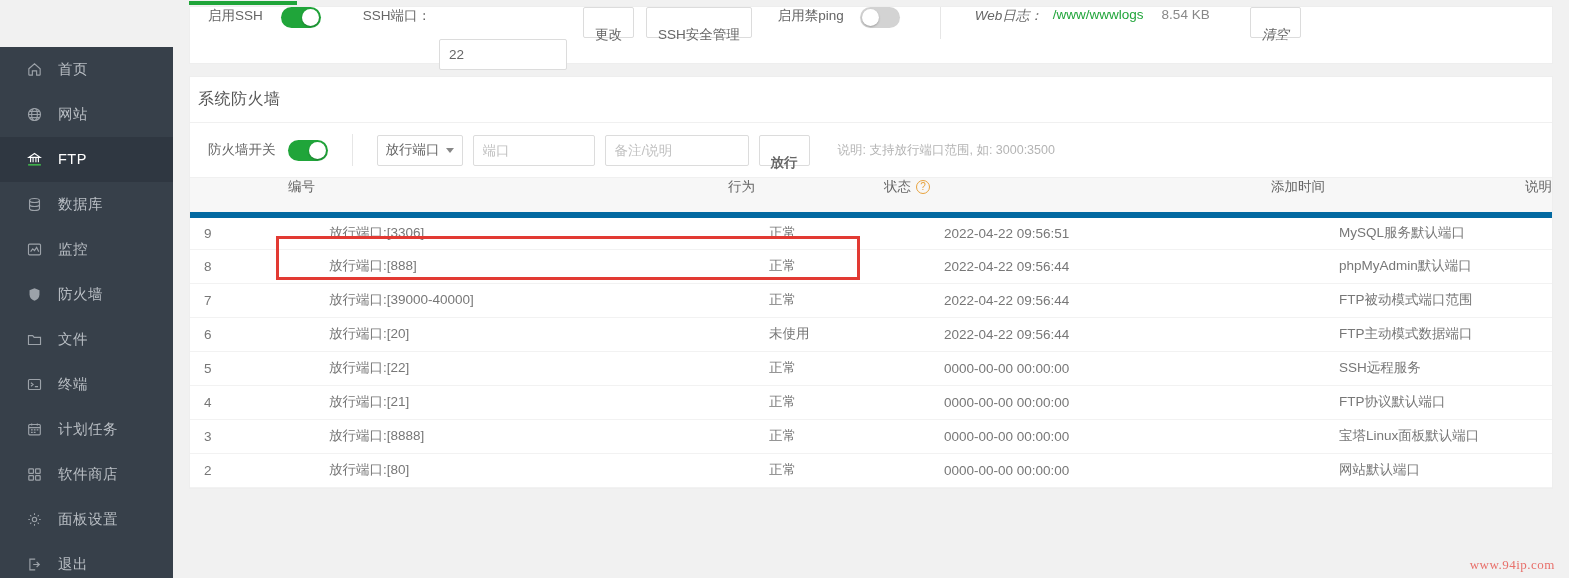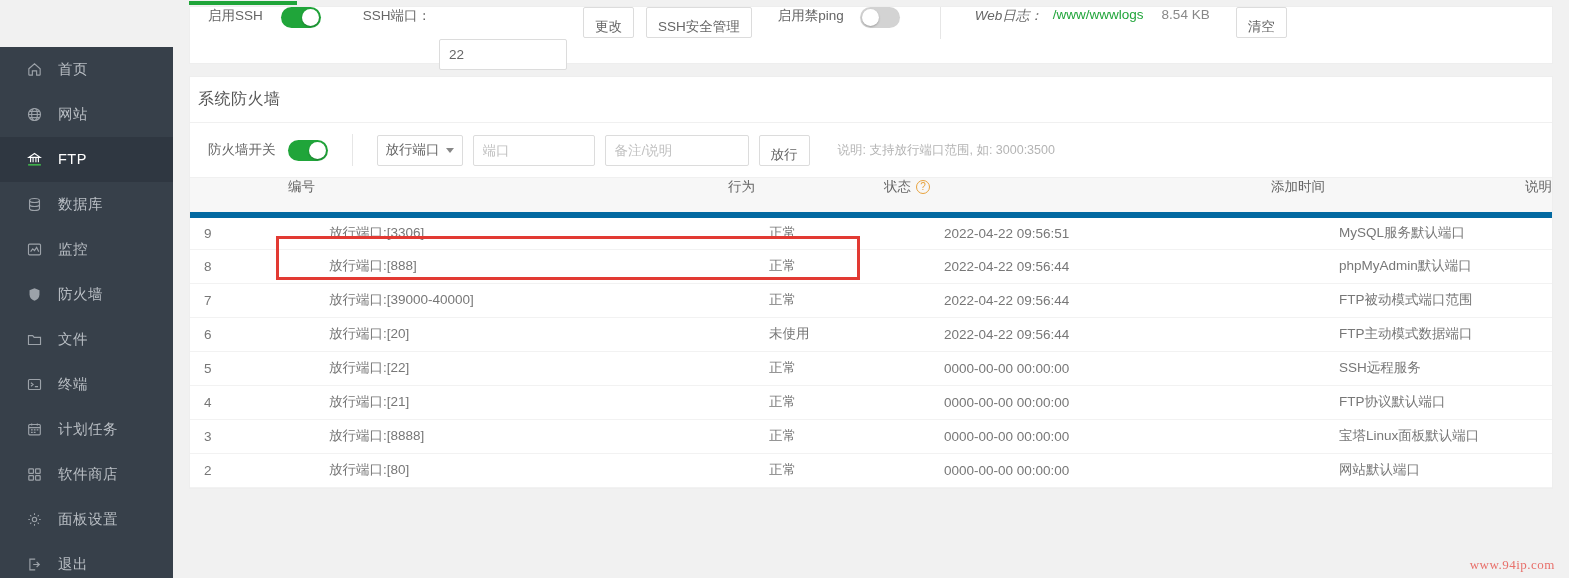--- a/index.html
+++ b/index.html
@@ -117,21 +117,21 @@
   }
   .txtinput::placeholder { color: #c0c0c0; }
 
   .btn {
     height: 31px;
     border: 1px solid #dcdcdc;
     border-radius: 2px;
     background: #fff;
     color: #666;
     font-size: 13.5px;
-    padding: 4px 11px;
+    padding: 12px 11px;
     cursor: pointer;
     font-family: "Liberation Sans", sans-serif;
     white-space: nowrap;
     line-height: 29px;
   }
 
   .vdivider {
     width: 1px; height: 32px;
     background: #e6e6e6;
   }
@@ -380,40 +380,40 @@
         <button class="btn" style="margin-left:12px;">更改</button>
         <button class="btn" style="margin-left:8px;">SSH安全管理</button>
         <span class="lbl" style="margin-left:22px;margin-right:12px;">启用禁ping</span>
         <div class="switch off">
           <span class="knob"></span>
         </div>
         <div class="vdivider" style="margin-left:36px;"></div>
         <span class="lbl" style="margin-left:30px;margin-right:6px;font-style:italic;">Web日志：</span>
         <span class="greenlink">/www/wwwlogs</span>
         <span class="sizetxt" style="margin-left:14px;">8.54 KB</span>
-        <button class="btn" style="margin-left:22px;">清空</button>
+        <button class="btn" style="margin-left:36px;font-style:italic;">清空</button>
       </div>
     </section>
 
     <section class="panel fw-panel">
       <div class="fw-title">系统防火墙</div>
 
       <div class="fw-toolbar">
         <span class="lbl" style="margin-right:12px;">防火墙开关</span>
         <div class="switch on">
           <span class="knob"></span>
         </div>
         <div class="vdivider" style="margin-left:24px;margin-right:24px;"></div>
         <div class="selectbox">
           <span>放行端口</span>
           <i class="caret"></i>
         </div>
         <input class="txtinput" style="width: 122px; margin-left: 10px;" placeholder="端口">
         <input class="txtinput" style="width: 144px; margin-left: 10px;" placeholder="备注/说明">
-        <button class="btn" style="margin-left:10px;">放行</button>
+        <button class="btn" style="margin-left:10px;font-weight:bold;">放行</button>
         <span class="hint" style="margin-left:28px;">说明: 支持放行端口范围, 如: 3000:3500</span>
       </div>
 
       <table class="tbl">
         <thead>
           <tr>
             <th class="c-id">编号</th>
             <th class="c-act">行为</th>
             <th class="c-st">
               <span>状态</span><span class="qmark">?</span>

